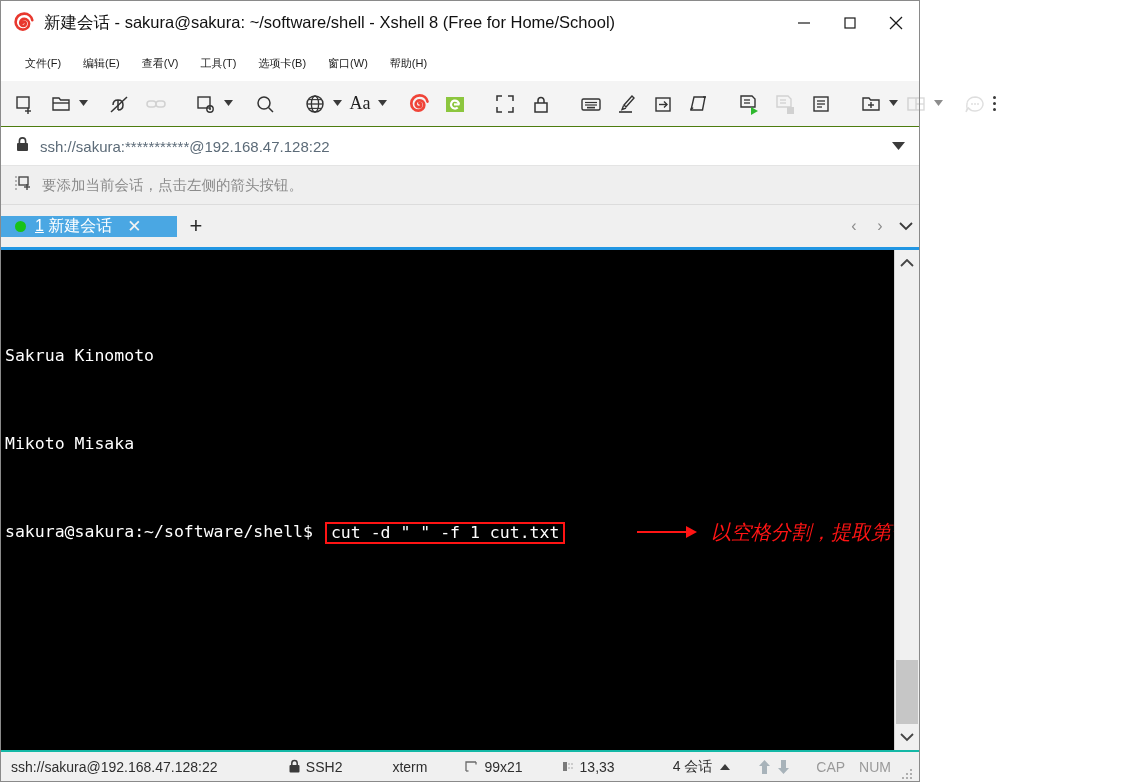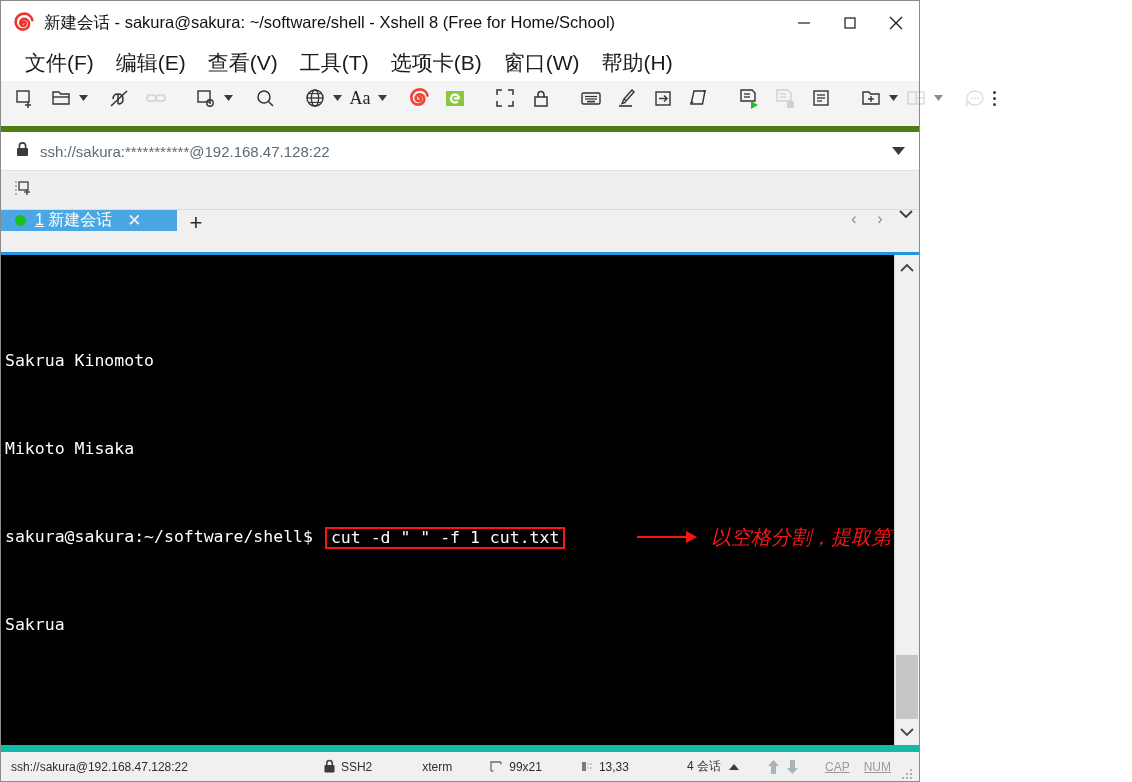--- a/index.html
+++ b/index.html
@@ -15,46 +15,46 @@
   
   .titlebar{height:44px;min-height:44px;display:flex;align-items:center;background:#fff;}
   .title-left{display:flex;align-items:center;padding-left:12px;flex:1;min-width:0;}
   .app-logo{width:22px;height:22px;margin-right:9px;flex:none;}
   .title-text{font-size:16.5px;color:#111;white-space:nowrap;overflow:hidden;}
   .win-btns{display:flex;height:44px;}
   .win-btn{width:46px;height:44px;display:flex;align-items:center;justify-content:center;}
 
   
   .menubar{height:36px;min-height:36px;display:flex;align-items:center;padding-left:14px;background:#fff;}
-  .menu-item{font-size:21px;color:#1b1b1b;padding:4px 10px;margin-right:2px;white-space:nowrap;}
-
-  
-  .toolbar{height:45px;min-height:45px;display:flex;background:#f4f4f4;
-           border-bottom:6px solid #4d7c0f;padding:0 6px;}
+  .menu-item{font-size:11px;color:#1b1b1b;padding:4px 10px;margin-right:2px;white-space:nowrap;}
+
+  
+  .toolbar{height:45px;min-height:45px;display:flex;align-items:center;background:#f4f4f4;
+           border-bottom:1px solid #4d7c0f;padding:0 6px;}
   .tb{display:flex;align-items:center;justify-content:center;height:34px;min-width:30px;padding:0 3px;}
   .tb.dis{opacity:.33;}
   .tb-caret{width:14px;height:34px;display:flex;align-items:center;justify-content:center;}
   .sep{width:1px;height:22px;background:#c9c9c9;margin:0 7px;}
   .tb-spacer{flex:1;}
   .dots{width:26px;height:34px;display:flex;flex-direction:column;align-items:center;justify-content:center;gap:3px;}
   .dots i{width:3px;height:3px;background:#3a3a3a;border-radius:50%;display:block;}
 
   
   .addrbar{height:38px;min-height:38px;display:flex;align-items:center;background:#fff;
            border-bottom:1px solid #e4e4e4;padding:0 8px 0 14px;}
   .addr-text{font-size:15px;color:#5c6b78;margin-left:10px;flex:1;white-space:nowrap;overflow:hidden;}
   .addr-caret{width:26px;height:26px;display:flex;align-items:center;justify-content:center;}
 
   
   .hintbar{height:38px;min-height:38px;display:flex;align-items:center;background:#efefef;
            border-bottom:1px solid #dcdcdc;padding-left:12px;}
   .hint-text{font-size:14.5px;color:#8b8b8b;margin-left:9px;white-space:nowrap;}
 
   
-  .tabbar{height:42px;min-height:42px;display:flex;align-items:flex-start;background:#f0f0f0;
+  .tabbar{height:42px;min-height:42px;display:flex;align-items:center;background:#f0f0f0;
           border-bottom:3px solid #2196e3;}
   .tab{display:flex;align-items:center;padding:0 12px 0 14px;background:#4aa7e3;color:#fff;min-width:150px;}
   .tab .dot{width:11px;height:11px;border-radius:50%;background:#19c219;margin-right:9px;flex:none;}
   .tab-label{font-size:16px;white-space:nowrap;}
   .tab-label .n{text-decoration:underline;}
   .tab-close{margin-left:12px;width:20px;height:20px;display:flex;align-items:center;justify-content:center;
              font-size:17px;color:#f2f2f2;line-height:1;}
   .tab-add{width:38px;display:flex;align-items:center;justify-content:center;font-size:22px;color:#2a2a2a;}
   .tabbar-spacer{flex:1;}
   .tab-nav{width:26px;display:flex;align-items:center;justify-content:center;color:#8c8c8c;font-size:16px;}
@@ -76,24 +76,24 @@
                border-left:11px solid #ff1414;margin-left:-1px;}
 
   
   .vsb{width:24px;background:#f0f0f0;border-left:1px solid #d4d4d4;display:flex;flex-direction:column;}
   .vsb-btn{height:26px;display:flex;align-items:center;justify-content:center;color:#454545;}
   .vsb-track{flex:1;position:relative;}
   .vsb-thumb{position:absolute;left:1px;right:1px;bottom:0px;height:64px;background:#c6c6c6;}
 
   
   .statusbar{height:29px;min-height:29px;display:flex;align-items:flex-end;background:#f0f0f0;
-             border-top:7px solid #14b8a6;font-size:12px;color:#2e2e2e;}
+             border-top:2px solid #14b8a6;font-size:14px;color:#2e2e2e;}
   .st{display:flex;align-items:center;padding:0 10px;height:29px;white-space:nowrap;}
   .st-grow{flex:1;}
-  .st.grey{color:#9a9a9a;text-decoration:underline;}
+  .st.grey{color:#9a9a9a;}
   .grip{width:16px;height:16px;margin:0 4px 0 2px;position:relative;}
   .grip i{position:absolute;width:2px;height:2px;background:#aeaeae;display:block;}
   .caret-up{width:0;height:0;border-left:5px solid transparent;border-right:5px solid transparent;
             border-bottom:6px solid #3b3b3b;margin-left:8px;}
 </style>
 </head>
 <body>
 
 <div class="win">
 
@@ -388,20 +388,21 @@
 
   <div class="hintbar">
     <span>
       <svg width="20" height="20" viewBox="0 0 20 20">
           <path d="M3 3v14" stroke="#9a9a9a" stroke-width="1.4" fill="none" stroke-dasharray="2 2"></path>
           <rect x="6" y="4" width="9" height="8" fill="none" stroke="#4a4a4a" stroke-width="1.4"></rect>
           <line x1="14" y1="11" x2="14" y2="17" stroke="#4a4a4a" stroke-width="1.4"></line>
           <line x1="11" y1="14" x2="17" y2="14" stroke="#4a4a4a" stroke-width="1.4"></line>
         </svg>
     </span>
+    <span class="hint-text">要添加当前会话，点击左侧的箭头按钮。</span>
   </div>
 
   <div class="tabbar">
     <div class="tab">
       <span class="dot"></span>
       <span class="tab-label"><span class="n">1</span> <span>新建会话</span></span>
       <span class="tab-close">✕</span>
     </div>
     <div class="tab-add">+</div>
     <div class="tabbar-spacer"></div>
@@ -421,21 +422,20 @@
 
         <div class="tline"><span>Sakrua Kinomoto</span></div>
 
         <div class="tline"><span>Mikoto Misaka</span></div>
 
         <div class="tline"><span>sakura@sakura:~/software/shell$ </span><span class="boxcmd">cut -d " " -f 1 cut.txt</span>
           <span class="arrow" style="left:632px;top:0;"><span class="shaft" style="width:50px;"></span><span class="head"></span></span>
           <span class="anno" style="left:706px;top:0;">以空格分割，提取第一列</span>
         </div>
 
-        <div class="tline"><span>Sakrua</span></div>
 
         
 
         
 
         
 
         
 
         

